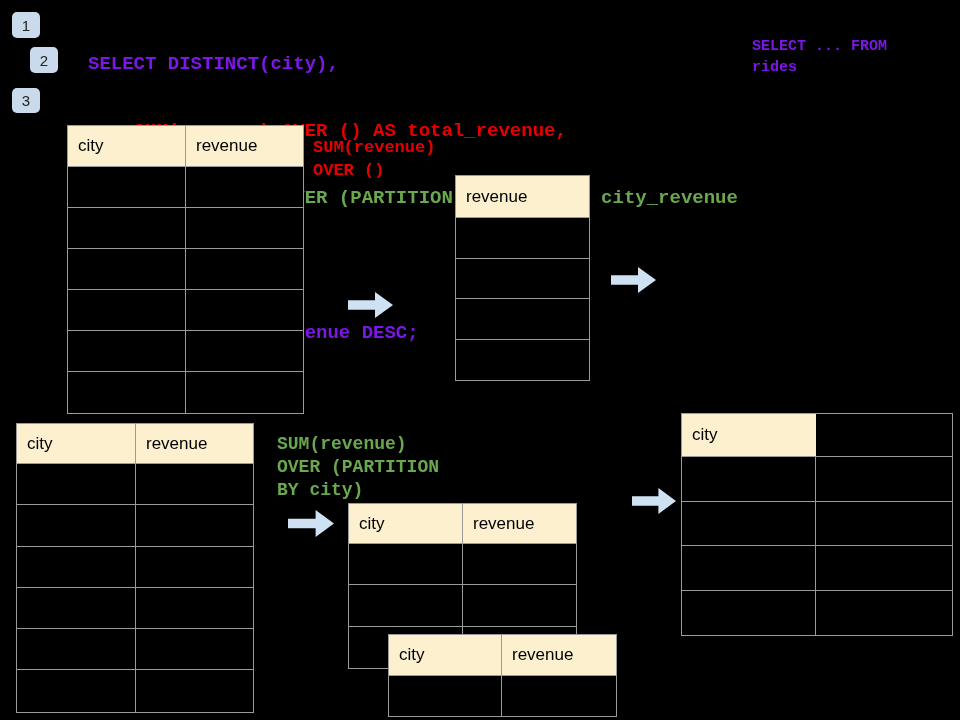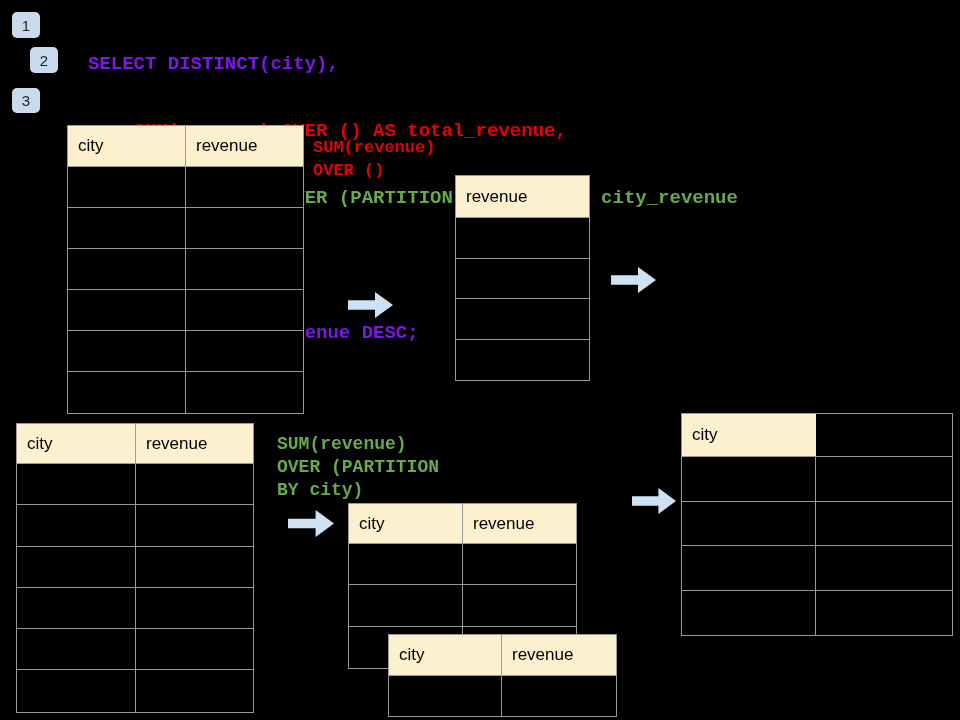--- a/index.html
+++ b/index.html
@@ -77,20 +77,22 @@
     </div>
 
   <div class="code" id="sql-code">
     <div class="c-purple">SELECT DISTINCT(city),</div>
     <div class="c-red">    SUM(revenue) OVER () AS total_revenue,</div>
     <div class="c-green">    SUM(revenue) OVER (PARTITION BY city) as city_revenue</div>
     <div class="c-purple">  FROM rides</div>
     <div class="c-purple">  ORDER by city_revenue DESC;</div>
   </div>
 
+  <div class="code c-purple" id="side-note">SELECT ... FROM
+rides</div>
 
   <div class="code c-red" id="note-total">SUM(revenue)
 OVER ()</div>
   <div class="code c-green" id="note-part">SUM(revenue)
 OVER (PARTITION
 BY city)</div>
 
   <div class="dtable" id="table-source-top">
       <div class="trow thead">
         <div class="tcell hcell">city</div>

